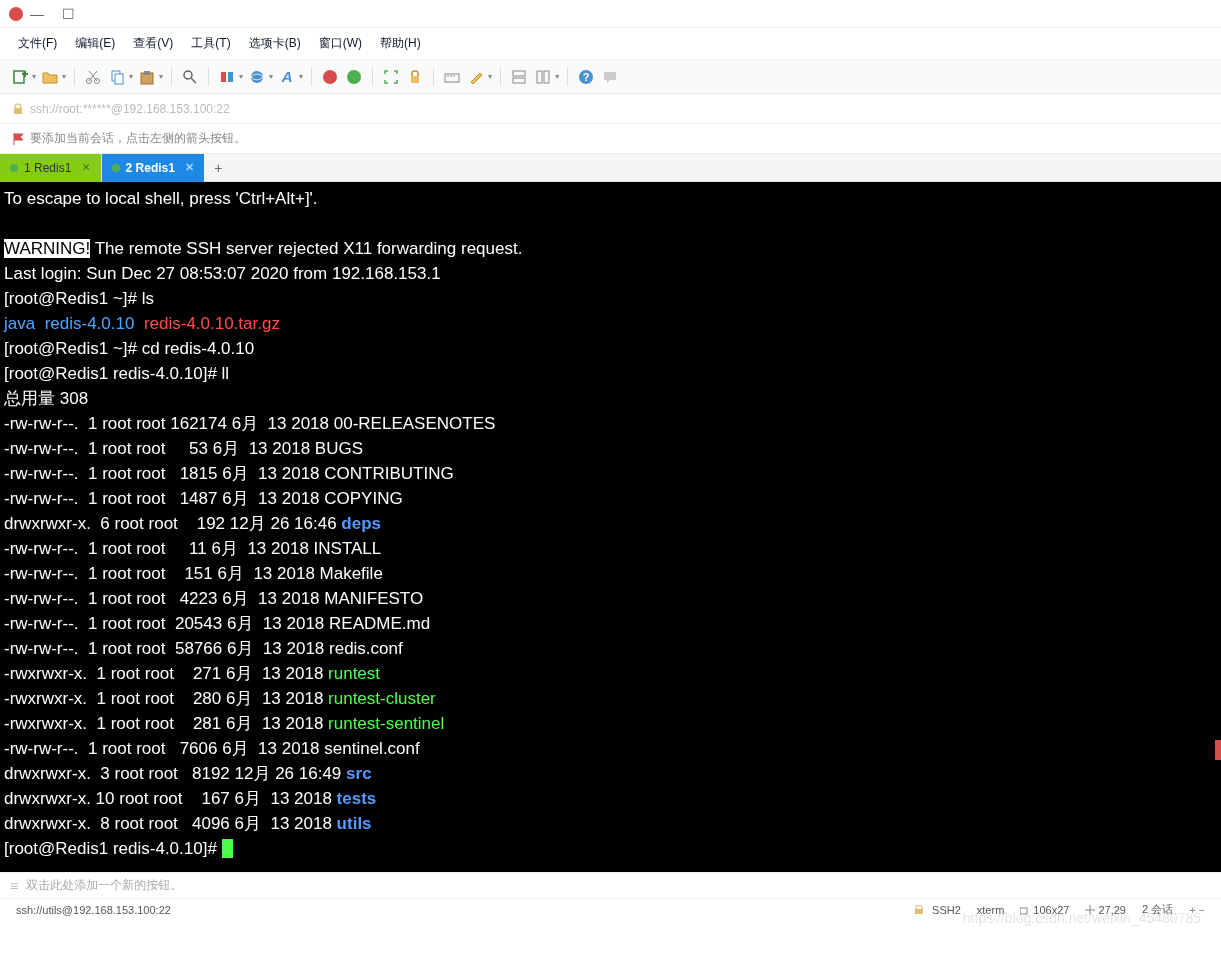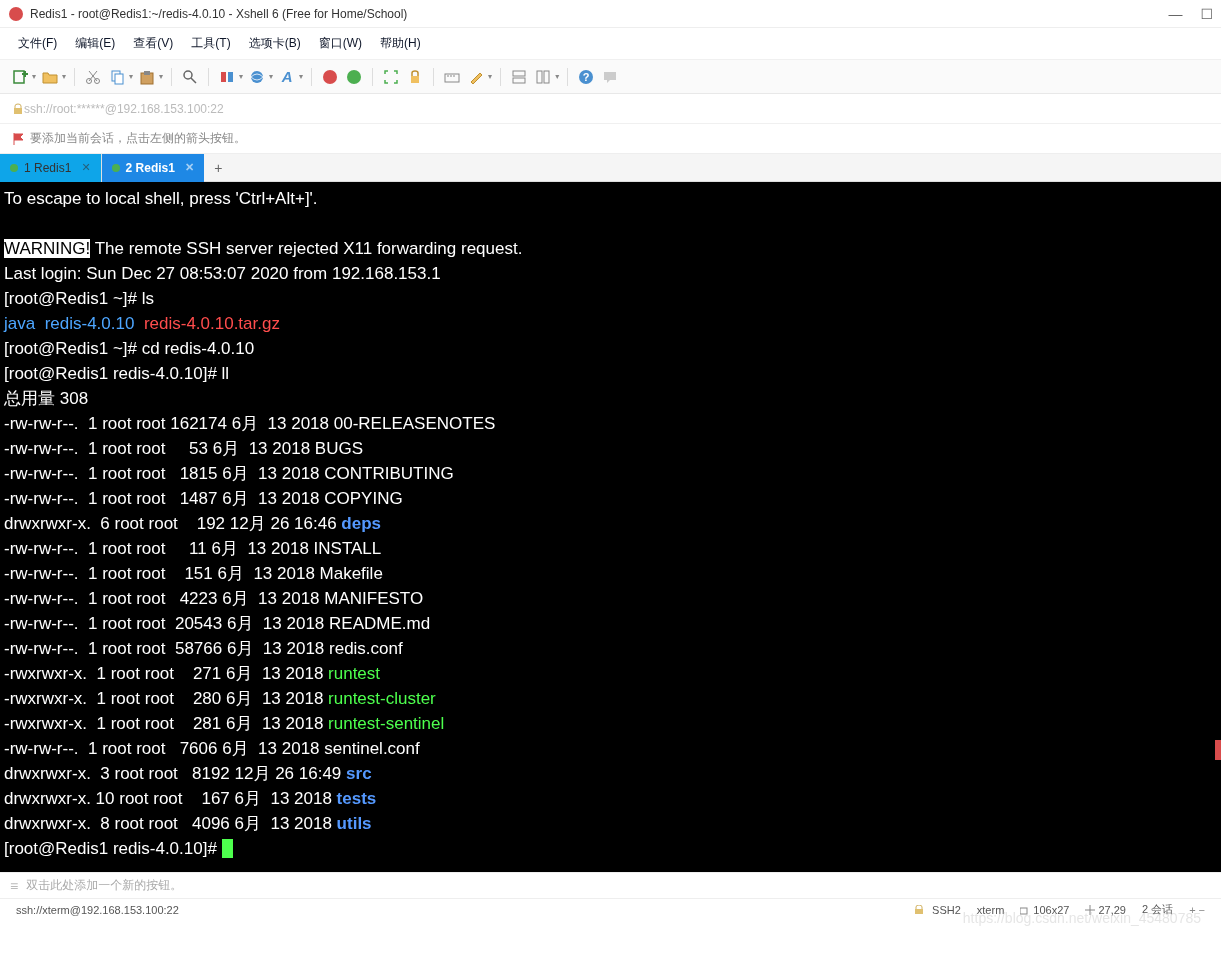--- a/index.html
+++ b/index.html
@@ -7,25 +7,25 @@
 .titlebar { display: flex; align-items: center; padding: 4px 8px; background: #fff; border-bottom: 1px solid #eee; height: 28px; }
 .titlebar-icon { width: 16px; height: 16px; margin-right: 6px; }
 .titlebar-title { flex: 1; font-size: 12px; color: #333; }
 .win-controls { display: flex; gap: 18px; color: #666; font-size: 14px; }
 .menubar { display: flex; gap: 2px; padding: 4px 10px; background: #fff; border-bottom: 1px solid #f0f0f0; }
 .menubar-item { padding: 3px 8px; color: #0f172a; font-size: 12px; }
 .toolbar { display: flex; align-items: center; gap: 4px; padding: 4px 10px; background: #fafafa; border-bottom: 1px solid #e8e8e8; height: 34px; }
 .tb-icon { width: 20px; height: 20px; display: flex; align-items: center; justify-content: center; }
 .tb-sep { width: 1px; height: 18px; background: #ddd; margin: 0 4px; }
 .dropdown-arrow { font-size: 8px; color: #888; margin-left: -2px; }
-.addressbar { display: flex; align-items: center; padding: 6px 12px; background: #fff; border-bottom: 1px solid #f0f0f0; color: #bbb; font-size: 12px; height: 30px; }
+.addressbar { display: flex; align-items: center; padding: 6px 12px; background: #fff; border-bottom: 1px solid #f0f0f0; color: #bbb; font-size: 12px; height: 30px; gap: 6px; }
 .helpbar { display: flex; align-items: center; padding: 6px 12px; background: #fff; border-bottom: 1px solid #eee; color: #888; font-size: 12px; height: 30px; gap: 4px; }
 .tabbar { display: flex; align-items: center; background: #f5f5f5; border-bottom: 1px solid #ddd; height: 28px; }
 .tab { display: flex; align-items: center; padding: 0 10px; height: 28px; gap: 6px; font-size: 12px; }
-.tab.inactive { background: #0ea5e9; color: #333; border-right: 1px solid #e0e0e0; }
+.tab.inactive { background: #84cc16; color: #333; border-right: 1px solid #e0e0e0; }
 .tab.active { background: #1e88e5; color: #fff; font-weight: bold; }
 .tab-dot { width: 8px; height: 8px; border-radius: 50%; background: #4caf50; }
 .tab-close { font-size: 11px; opacity: 0.6; margin-left: 4px; }
 .tab-add { padding: 0 10px; font-size: 14px; color: #666; }
 .terminal { background: #000; color: #fff; font-family: Liberation Sans, sans-serif; font-size: 17px; line-height: 25px; padding: 4px 0 10px 4px; min-height: 690px; white-space: pre; overflow: hidden; }
 .t-warn { background: #fff; color: #000; }
 .t-blue { color: #4da6ff; }
 .t-red { color: #ff4d4d; }
 .t-green { color: #4dff4d; }
 .t-bblue { color: #5599ff; font-weight: bold; margin-top: 28px; }
@@ -40,21 +40,20 @@
 </style>
 </head>
 <body>
 
 <div class="titlebar">
   <span class="titlebar-icon">
     <svg viewBox="0 0 16 16">
         <circle cx="8" cy="8" r="7" fill="#d84c4c"></circle>
       </svg>
   </span>
-  <span class="titlebar-title">Redis1 - root@Redis1:~/redis-4.0.10 - Xshell 6 (Free for Home/School)</span>
   <div class="win-controls">
     <span>—</span>
     <span>☐</span>
   </div>
 </div>
 
 <div class="menubar">
   <span class="menubar-item">文件(F)</span>
   <span class="menubar-item">编辑(E)</span>
   <span class="menubar-item">查看(V)</span>
@@ -254,21 +253,21 @@
 drwxrwxr-x. 10 root root    167 6月  13 2018 <span class="t-bblue">tests</span>
 drwxrwxr-x.  8 root root   4096 6月  13 2018 <span class="t-bblue">utils</span>
 [root@Redis1 redis-4.0.10]# <span class="cursor"></span></div>
 
 <div class="bottombar">
   <span style="color:#bbb;font-size:14px">≡</span>
   <span>双击此处添加一个新的按钮。</span>
 </div>
 
 <div class="statusbar">
-  <span class="seg">ssh://xterm@192.168.153.100:22</span>
+  <span class="seg">ssh://utils@192.168.153.100:22</span>
   <span class="sp"></span>
   <span>
       <svg width="10" height="10">
         <rect x="1" y="4" width="8" height="5" fill="#e0c070"></rect>
         <path d="M2 4 L2 2 Q2 0 5 0 Q8 0 8 2 L8 4" fill="none" stroke="#d0b060"></path>
       </svg>
     </span>
   <span class="seg">SSH2</span>
   <span class="seg">xterm</span>
   <span class="seg" style="display:flex;align-items:center;gap:3px">

